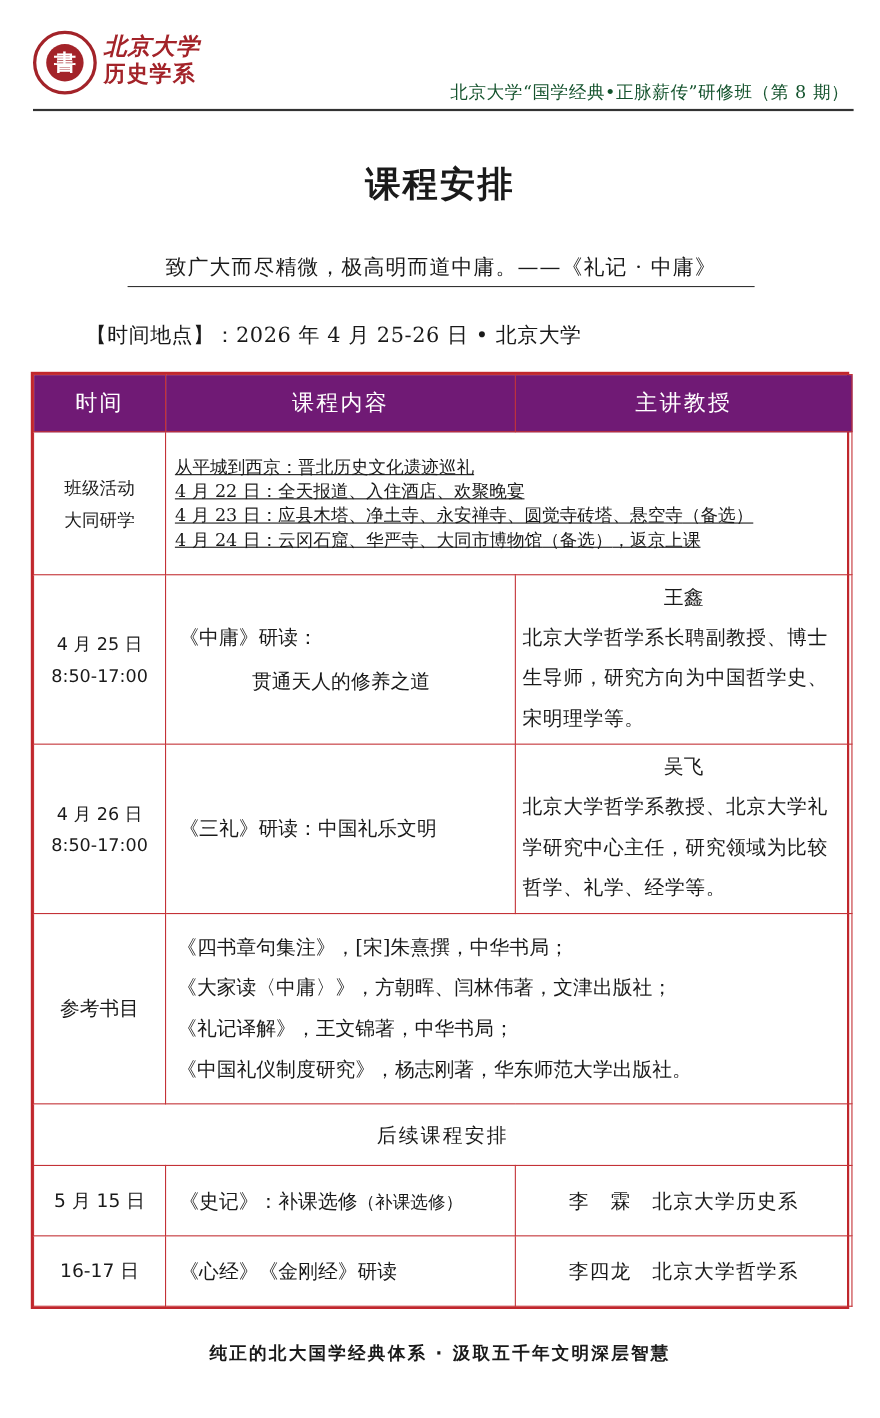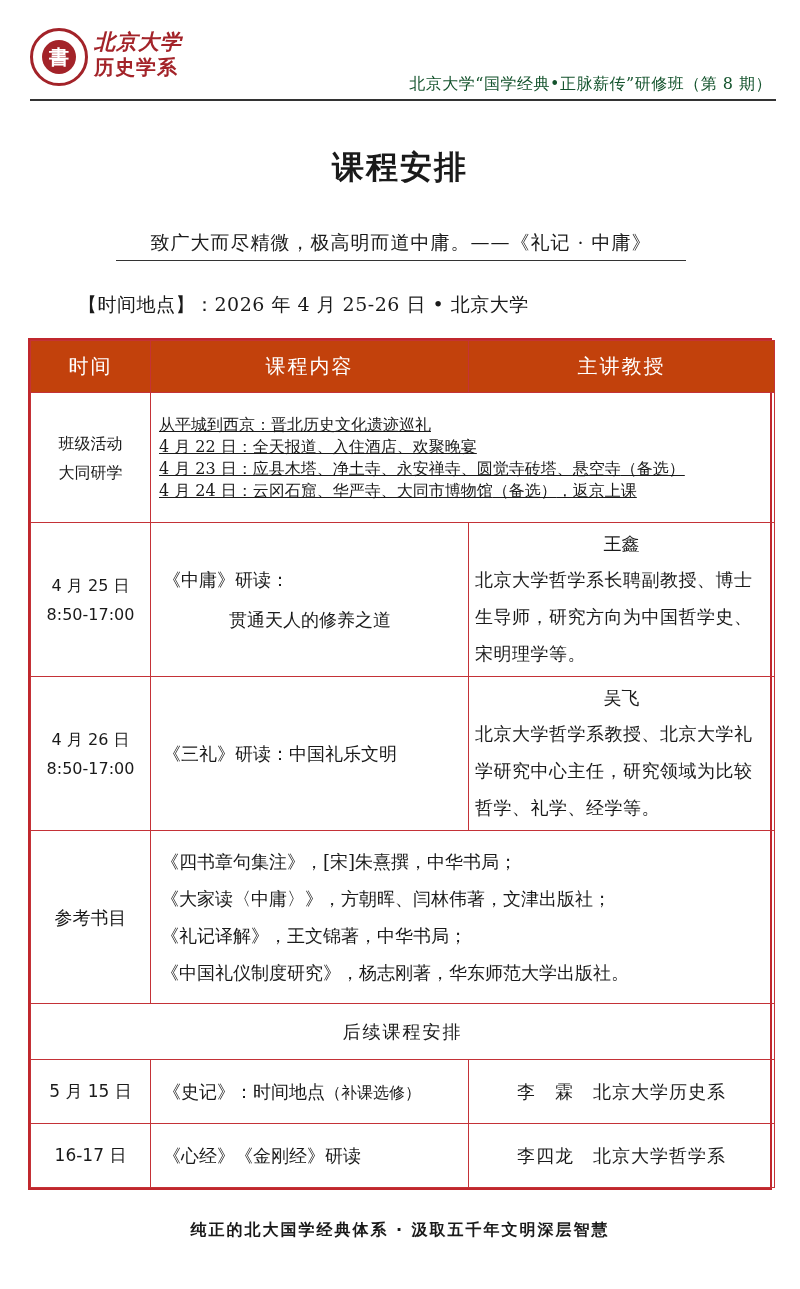--- a/index.html
+++ b/index.html
@@ -61,21 +61,21 @@
     position: absolute; left: 28px; top: 338px; width: 744px;
     border: 2px solid #c0272d;
     border-collapse: collapse;
   }
   table.grid { width: 100%; border-collapse: collapse; table-layout: fixed; }
   table.grid td, table.grid th {
     border: 1.5px solid #c43237;
     vertical-align: middle;
   }
   table.grid th {
-    background: #c2410c; color: #fff; font-weight: normal;
+    background: #701a75; color: #fff; font-weight: normal;
     font-size: 20px; height: 52px; letter-spacing: 2px;
   }
   .col-time { width: 120px; }
   .col-content { width: 318px; }
   .col-teacher { width: 306px; }
   .time-cell { font-family: "DejaVu Sans", sans-serif; font-size: 16px; line-height: 29px; text-align: center; }
   .activity-cell { font-size: 16px; line-height: 29px; text-align: center; }
   .activity-content { font-size: 16px; line-height: 22px; padding: 10px 8px; text-decoration: underline; }
   .small-note { font-size: 16px; }
   .lesson-content { font-size: 18px; line-height: 40px; padding: 0 12px; margin-left: 30px; }
@@ -179,21 +179,21 @@
       </td>
     </tr>
 
     <tr>
       <td colspan="3" class="followup-heading">后续课程安排</td>
     </tr>
 
     <tr>
       <td class="follow-time">5 月 15 日</td>
       <td class="follow-content">
-        <span>《史记》：时间地点</span><span class="small-note">（补课选修）</span>
+        <span>《史记》：补课选修</span><span class="small-note">（补课选修）</span>
       </td>
       <td class="follow-teacher">李　霖　北京大学历史系</td>
     </tr>
 
     <tr>
       <td class="follow-time">16-17 日</td>
       <td class="follow-content">
         <span>《心经》《金刚经》研读</span>
       </td>
       <td class="follow-teacher">李四龙　北京大学哲学系</td>

